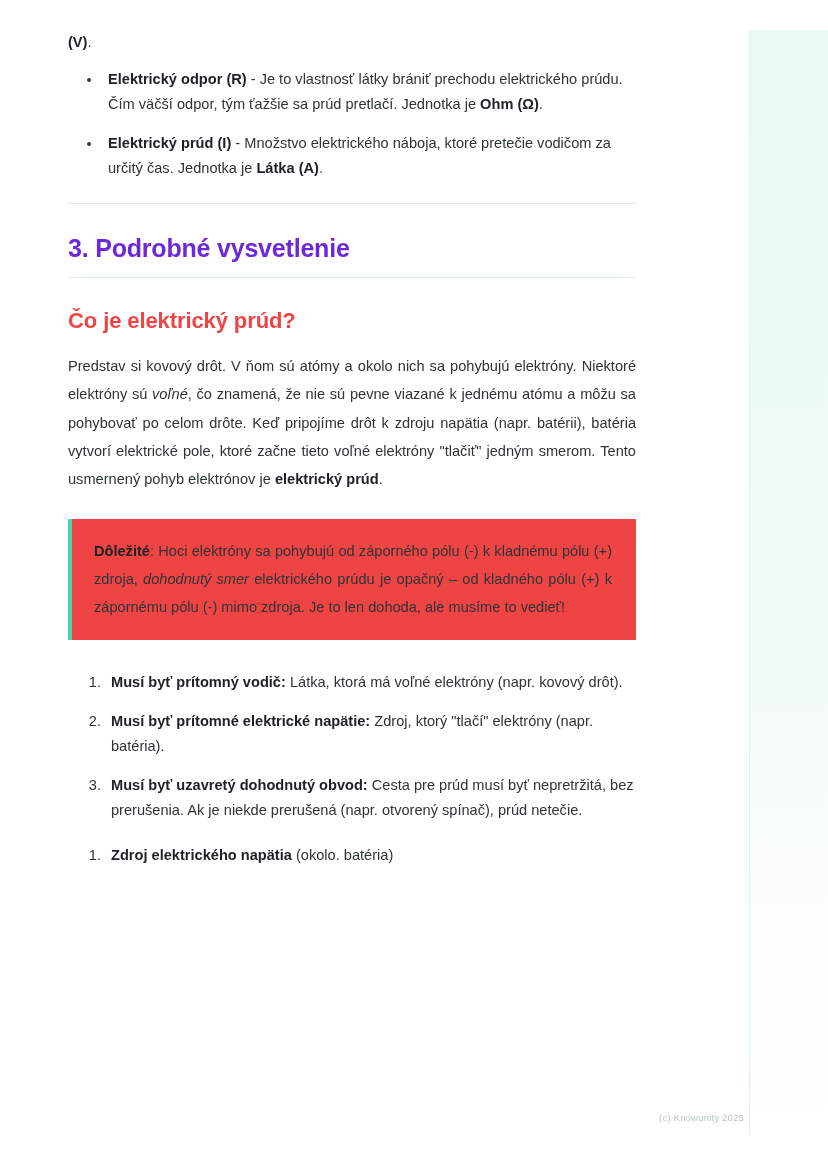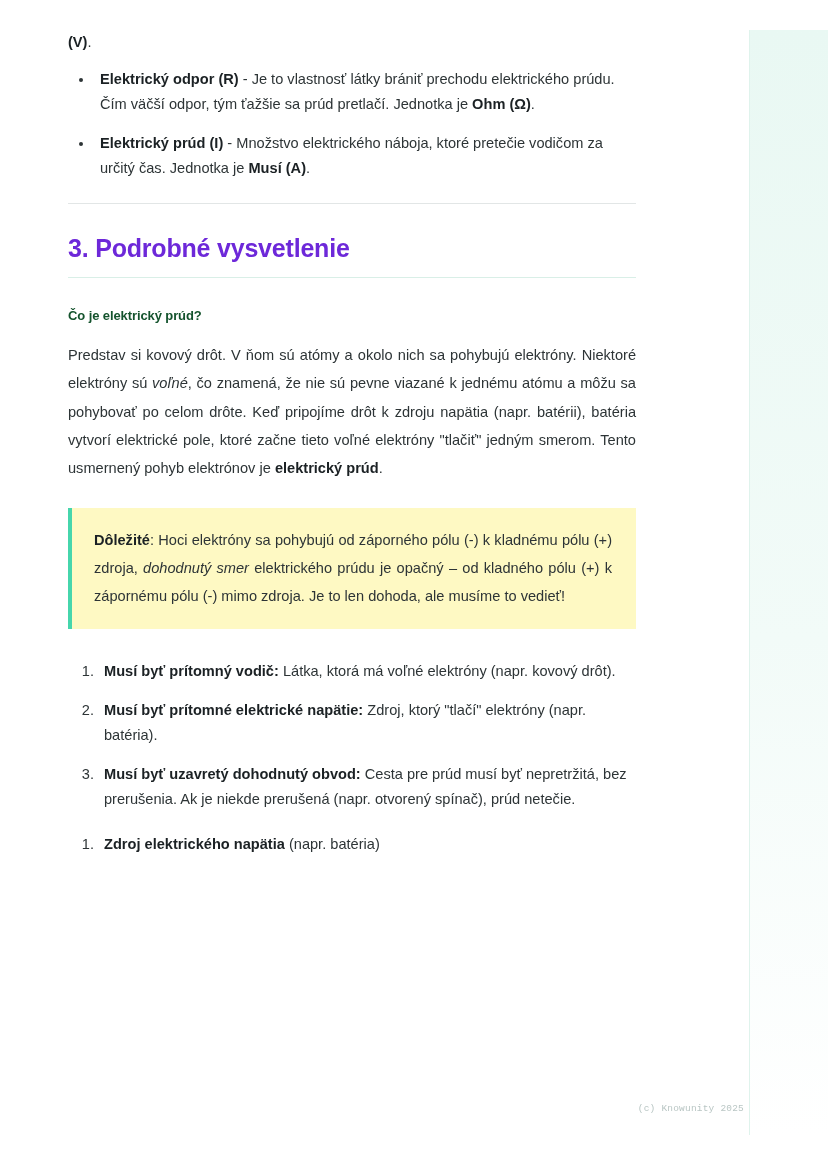--- a/index.html
+++ b/index.html
@@ -22,38 +22,38 @@
     box-sizing: border-box;
   }
   .content {
     position: absolute;
     left: 68px;
     top: 30px;
     width: 568px;
   }
   
   ul.bullets {
-    margin: 0;
+    margin: 8px;
     padding: 0 0 0 26px;
     list-style: disc;
   }
   ul.bullets li {
     margin: 0 0 14px 0;
     padding-left: 6px;
     font-size: 14.6px;
     line-height: 1.72;
     color: #2d3436;
   }
   ol.numbered {
     margin: 0;
     padding: 0 0 0 30px;
     list-style: decimal;
   }
   ol.numbered li {
-    margin: 0 0 14px 0;
+    margin: 0 0 14px 7px;
     padding-left: 6px;
     font-size: 14.6px;
     line-height: 1.72;
     color: #2d3436;
   }
   .lead-line {
     font-size: 14.6px;
     line-height: 1.72;
     margin: 0 0 12px 0;
   }
@@ -72,35 +72,35 @@
     color: #6d28d9;
     margin: 0 0 14px 0;
     letter-spacing: -0.2px;
   }
   .title-rule {
     border: none;
     border-top: 1px solid #d9efe7;
     margin: 0 0 30px 0;
   }
   h3.sub-title {
-    font-size: 13px;
+    font-size: 22px;
     font-weight: bold;
-    color: #14532d;
+    color: #ef4444;
     margin: 0 0 18px 0;
     letter-spacing: -0.1px;
   }
   p.para {
     font-size: 14.6px;
     line-height: 1.92;
     margin: 0 0 18px 0;
     text-align: justify;
     color: #2d3436;
   }
   .callout {
-    background: #fef9c3;
+    background: #ef4444;
     border-left: 4px solid #46d6ac;
     padding: 18px 24px 18px 22px;
     margin: 26px 0 30px 0;
   }
   .callout p {
     margin: 0;
     font-size: 14.6px;
     line-height: 1.95;
     text-align: justify;
     color: #2d3436;
@@ -111,25 +111,24 @@
     right: 0;
     top: 30px;
     width: 78px;
     height: 1105px;
     background: linear-gradient(180deg, #e9f8f3 0%, #f2fbf8 55%, #ffffff 100%);
     border-left: 1px solid #dff3ec;
   }
   .watermark {
     position: absolute;
     right: 84px;
-    bottom: 57px;
+    bottom: 48px;
     font-size: 9.5px;
     color: #b9c6c4;
     letter-spacing: 0.2px;
-    font-family: Liberation Mono, monospace;
   }
   .spacer-sm { height: 6px; }
 </style>
 </head>
 <body>
 
 <div class="page">
 
   <div class="right-strip"></div>
 
@@ -137,21 +136,21 @@
 
     <p class="lead-line">
       <b>(V)</b><span>.</span>
     </p>
 
     <ul class="bullets">
       <li>
         <b>Elektrický odpor (R)</b><span> - Je to vlastnosť látky brániť prechodu elektrického prúdu. Čím väčší odpor, tým ťažšie sa prúd pretlačí. Jednotka je </span><b>Ohm (Ω)</b><span>.</span>
       </li>
       <li>
-        <b>Elektrický prúd (I)</b><span> - Množstvo elektrického náboja, ktoré pretečie vodičom za určitý čas. Jednotka je </span><b>Musí (A)</b><span>.</span>
+        <b>Elektrický prúd (I)</b><span> - Množstvo elektrického náboja, ktoré pretečie vodičom za určitý čas. Jednotka je </span><b>Látka (A)</b><span>.</span>
       </li>
     </ul>
 
     <hr class="divider">
 
     <h2 class="section-title">3. Podrobné vysvetlenie</h2>
     <hr class="title-rule">
 
     <h3 class="sub-title">Čo je elektrický prúd?</h3>
 
@@ -178,21 +177,21 @@
         <b>Musí byť uzavretý dohodnutý obvod:</b><span> Cesta pre prúd musí byť nepretržitá, bez prerušenia. Ak je niekde prerušená (napr. otvorený spínač), prúd netečie.</span>
       </li>
     </ol>
 
     <div class="spacer-sm"></div>
 
 
 
     <ol class="numbered">
       <li>
-        <b>Zdroj elektrického napätia</b><span> (napr. batéria)</span>
+        <b>Zdroj elektrického napätia</b><span> (okolo. batéria)</span>
       </li>
     </ol>
 
   </div>
 
   <div class="watermark">(c) Knowunity 2025</div>
 
 </div>
 
 </body></html>

